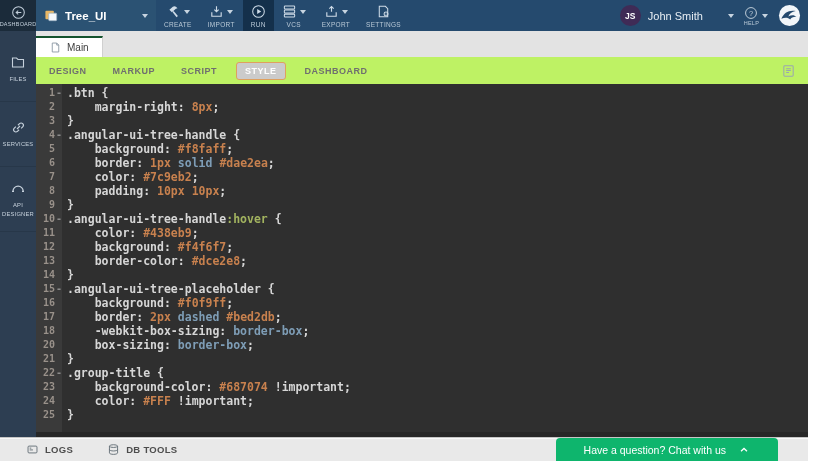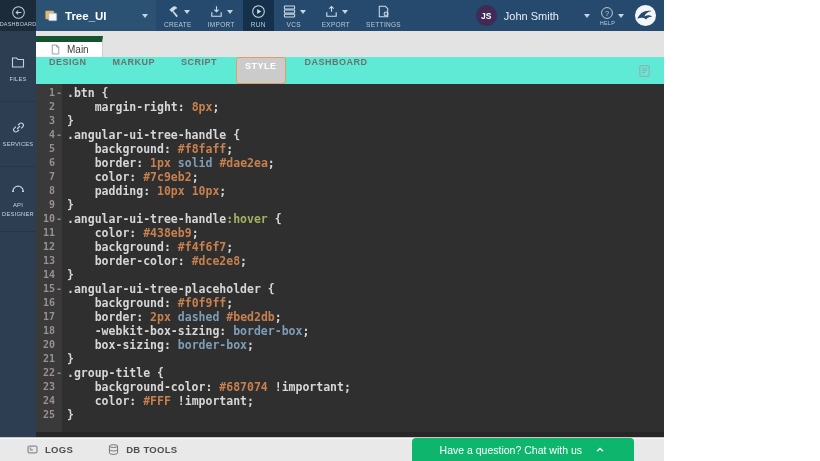--- a/index.html
+++ b/index.html
@@ -1,18 +1,18 @@
 <!DOCTYPE html>
 <html style="--ed-bg: #2f2f2f; --ed-gutter: #3a3a3a; --ed-text: #d6d6d6; --ed-value: #c8814e; --ed-keyword: #7e9db6; --ed-pseudo: #a2b35f; --chat: #0eb56d;"><head>
 <meta charset="utf-8">
 <style>
   * { margin:0; padding:0; box-sizing:border-box; }
   html,body { width:820px; height:461px; overflow:hidden; background:#fff;
               font-family:"Liberation Sans", sans-serif; }
-  .app { width:664px; height:461px; display:flex; flex-direction:column; }
+  .app { width:808px; height:461px; display:flex; flex-direction:column; }
 
   
   .topbar { height:31px; background:#254a6e; display:flex; align-items:stretch; flex:none; }
   .dash { width:36px; background:#1b2b3a; display:flex; flex-direction:column; align-items:center;
           justify-content:center; gap:1px; cursor:pointer; flex:none; }
   .dash .lbl { font-size:5.5px; color:#c2cfdb; letter-spacing:.2px; }
   .proj { display:flex; align-items:center; background:#2b5273; padding:0 8px; width:120px; gap:6px; cursor:pointer; flex:none; }
   .proj .name { color:#fff; font-size:11.5px; font-weight:bold; }
   .caret { width:0; height:0; border-left:3.5px solid transparent; border-right:3.5px solid transparent;
            border-top:4px solid #c7d4e0; display:inline-block; }
@@ -34,24 +34,24 @@
 
   
   .midrow { flex:1; display:flex; min-height:0; }
   .sidebar { width:36px; background:#2d3e52; flex:none; display:flex; flex-direction:column; padding-top:6px; }
   .sb-item { height:65px; display:flex; flex-direction:column; align-items:center; justify-content:center;
              gap:5px; border-bottom:1px solid #273749; cursor:pointer; text-align:center; }
   .sb-item .lbl { font-size:5.8px; color:#c6d1dc; letter-spacing:.2px; line-height:1.5; width:32px; }
 
   .main { flex:1; display:flex; flex-direction:column; min-width:0; }
   .tabstrip { height:26px; background:#e3e3e3; display:flex; align-items:flex-end; flex:none; }
-  .tab { height:21px; background:#fff; border-top:6px solid #14532d; display:flex; align-items:center;
+  .tab { height:21px; background:#fff; border-top:2px solid #14532d; display:flex; align-items:center;
          gap:5px; padding:0 13px; border-right:1px solid #d0d0d0; cursor:pointer;margin-top:12px; }
   .tab .lbl { font-size:10px; color:#3d3d3d; }
-  .subbar { height:27px; background:#5eead4; display:flex; flex:none; position:relative; }
+  .subbar { height:27px; background:#bef264; display:flex; align-items:center; flex:none; position:relative; }
   .stab { font-size:9px; font-weight:bold; color:#6f6f6f; letter-spacing:.5px; margin:0 13px; cursor:pointer; }
   .stab.active { background:#cbcbcb; color:#fff; border:1px solid #dfa05e; border-radius:3px;
                  padding:3px 8px; margin:0 6px; }
   .saveic { position:absolute; right:12px; top:50%; transform:translateY(-50%); cursor:pointer; }
 
   
   .editor { flex:1; position:relative; background:var(--ed-bg,#2f2f2f);
             font-family:"DejaVu Sans Mono", monospace; font-size:11.5px; line-height:14px;
             font-weight:bold; overflow:hidden; padding-top:2px; }
   .editor::before { content:""; position:absolute; left:0; top:0; bottom:0; width:26px;

